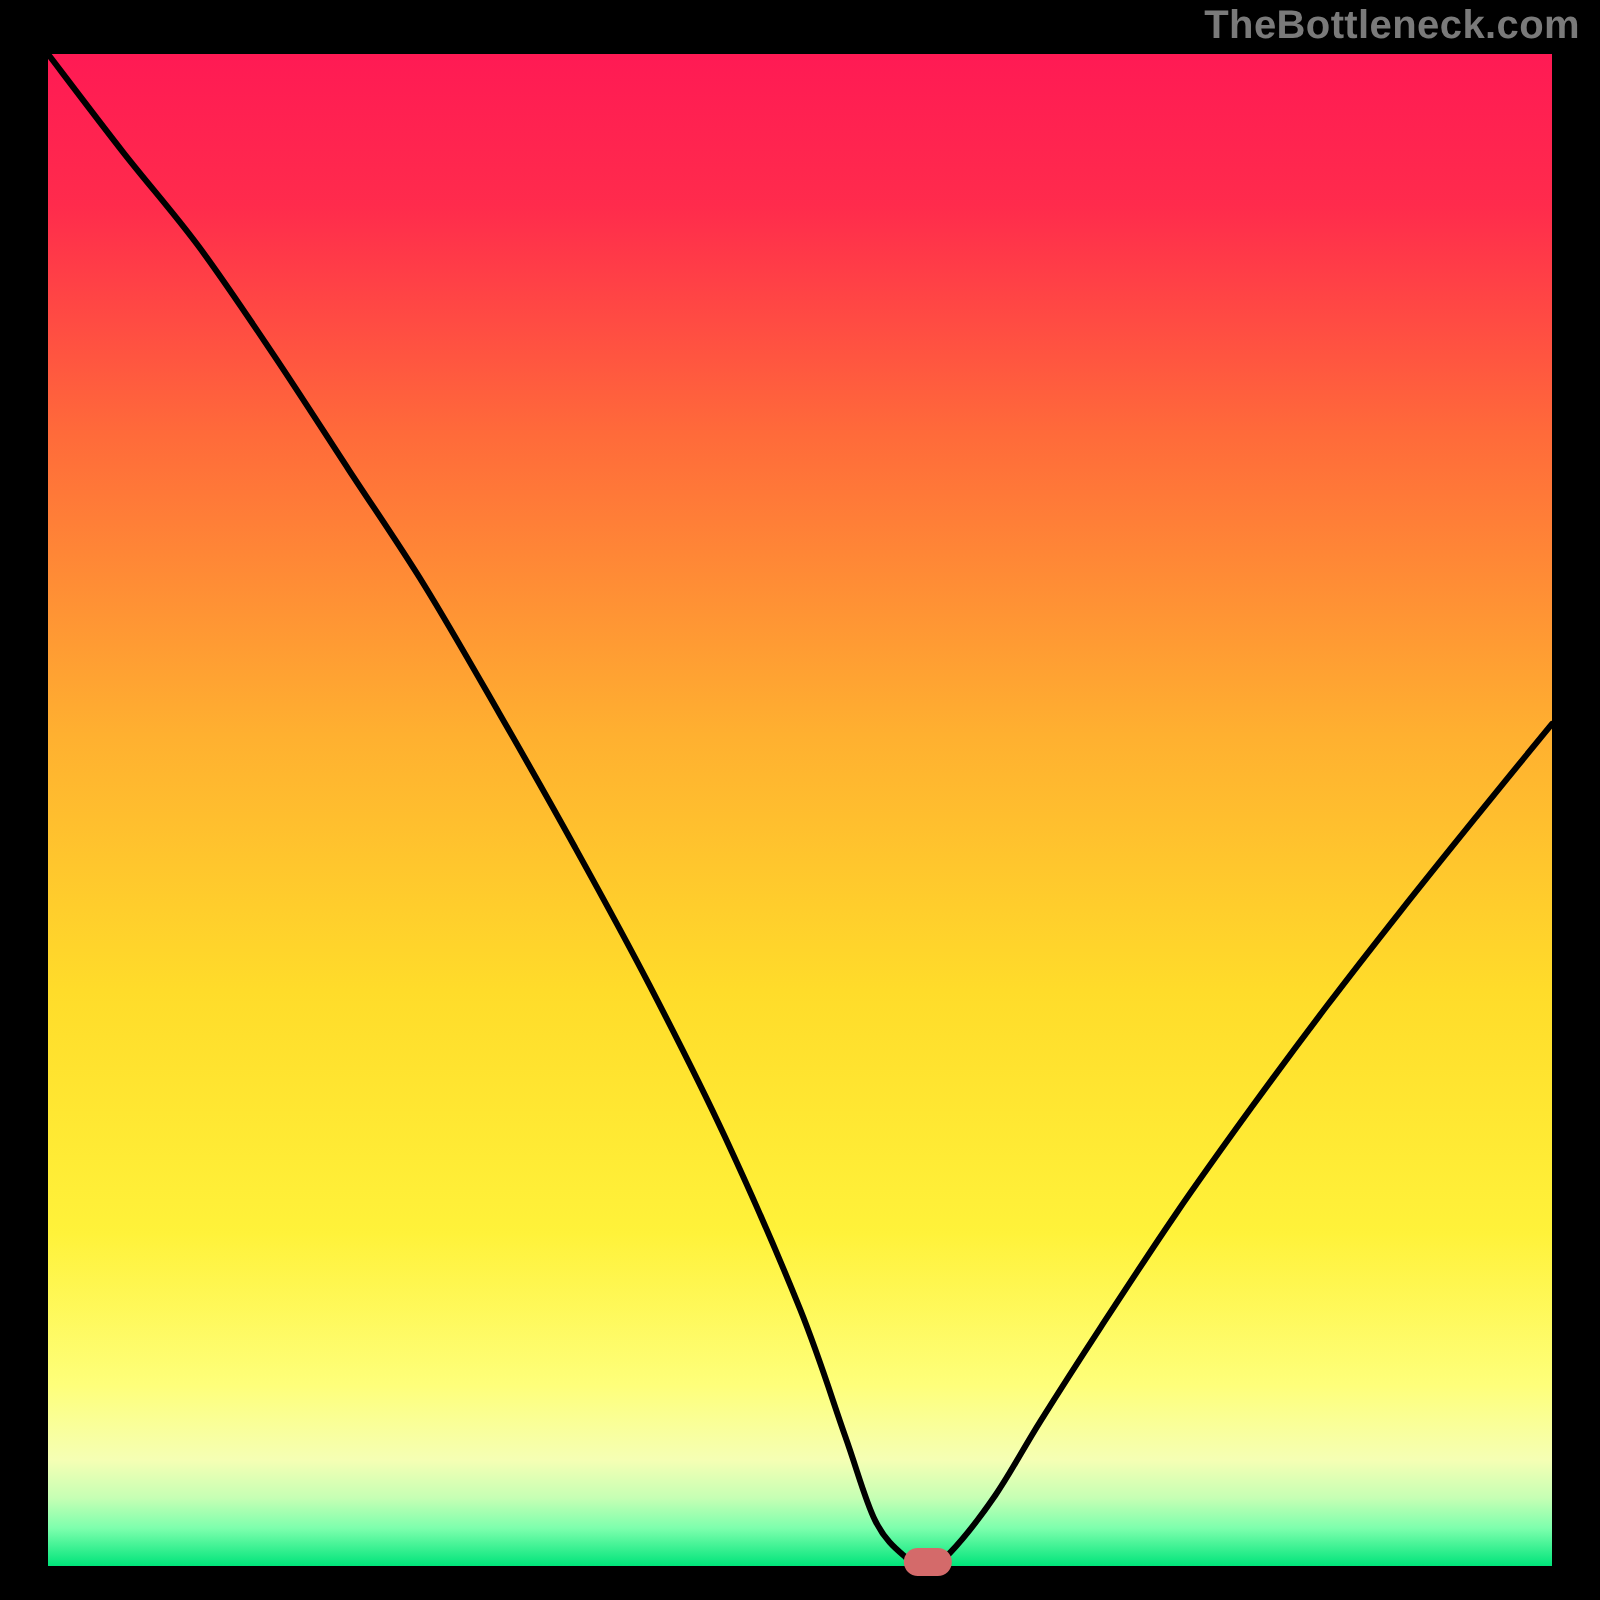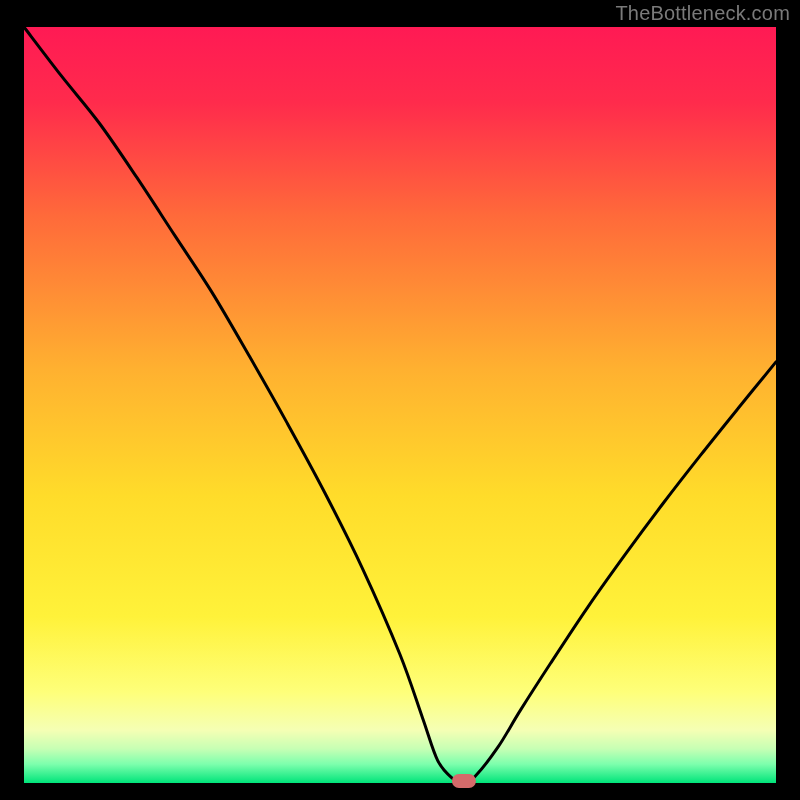--- a/index.html
+++ b/index.html
@@ -16,21 +16,21 @@
     width: 800px;
     height: 800px;
     background: #000;
   }
   .watermark {
     position: absolute;
     top: 2px;
     right: 10px;
     color: #7a7a7a;
     font-size: 20px;
-    font-weight: 400;
+    font-weight: 700;
     letter-spacing: 0.2px;
     z-index: 10;
   }
   svg {
     position: absolute;
     top: 0;
     left: 0;
     width: 800px;
     height: 800px;
     display: block;

